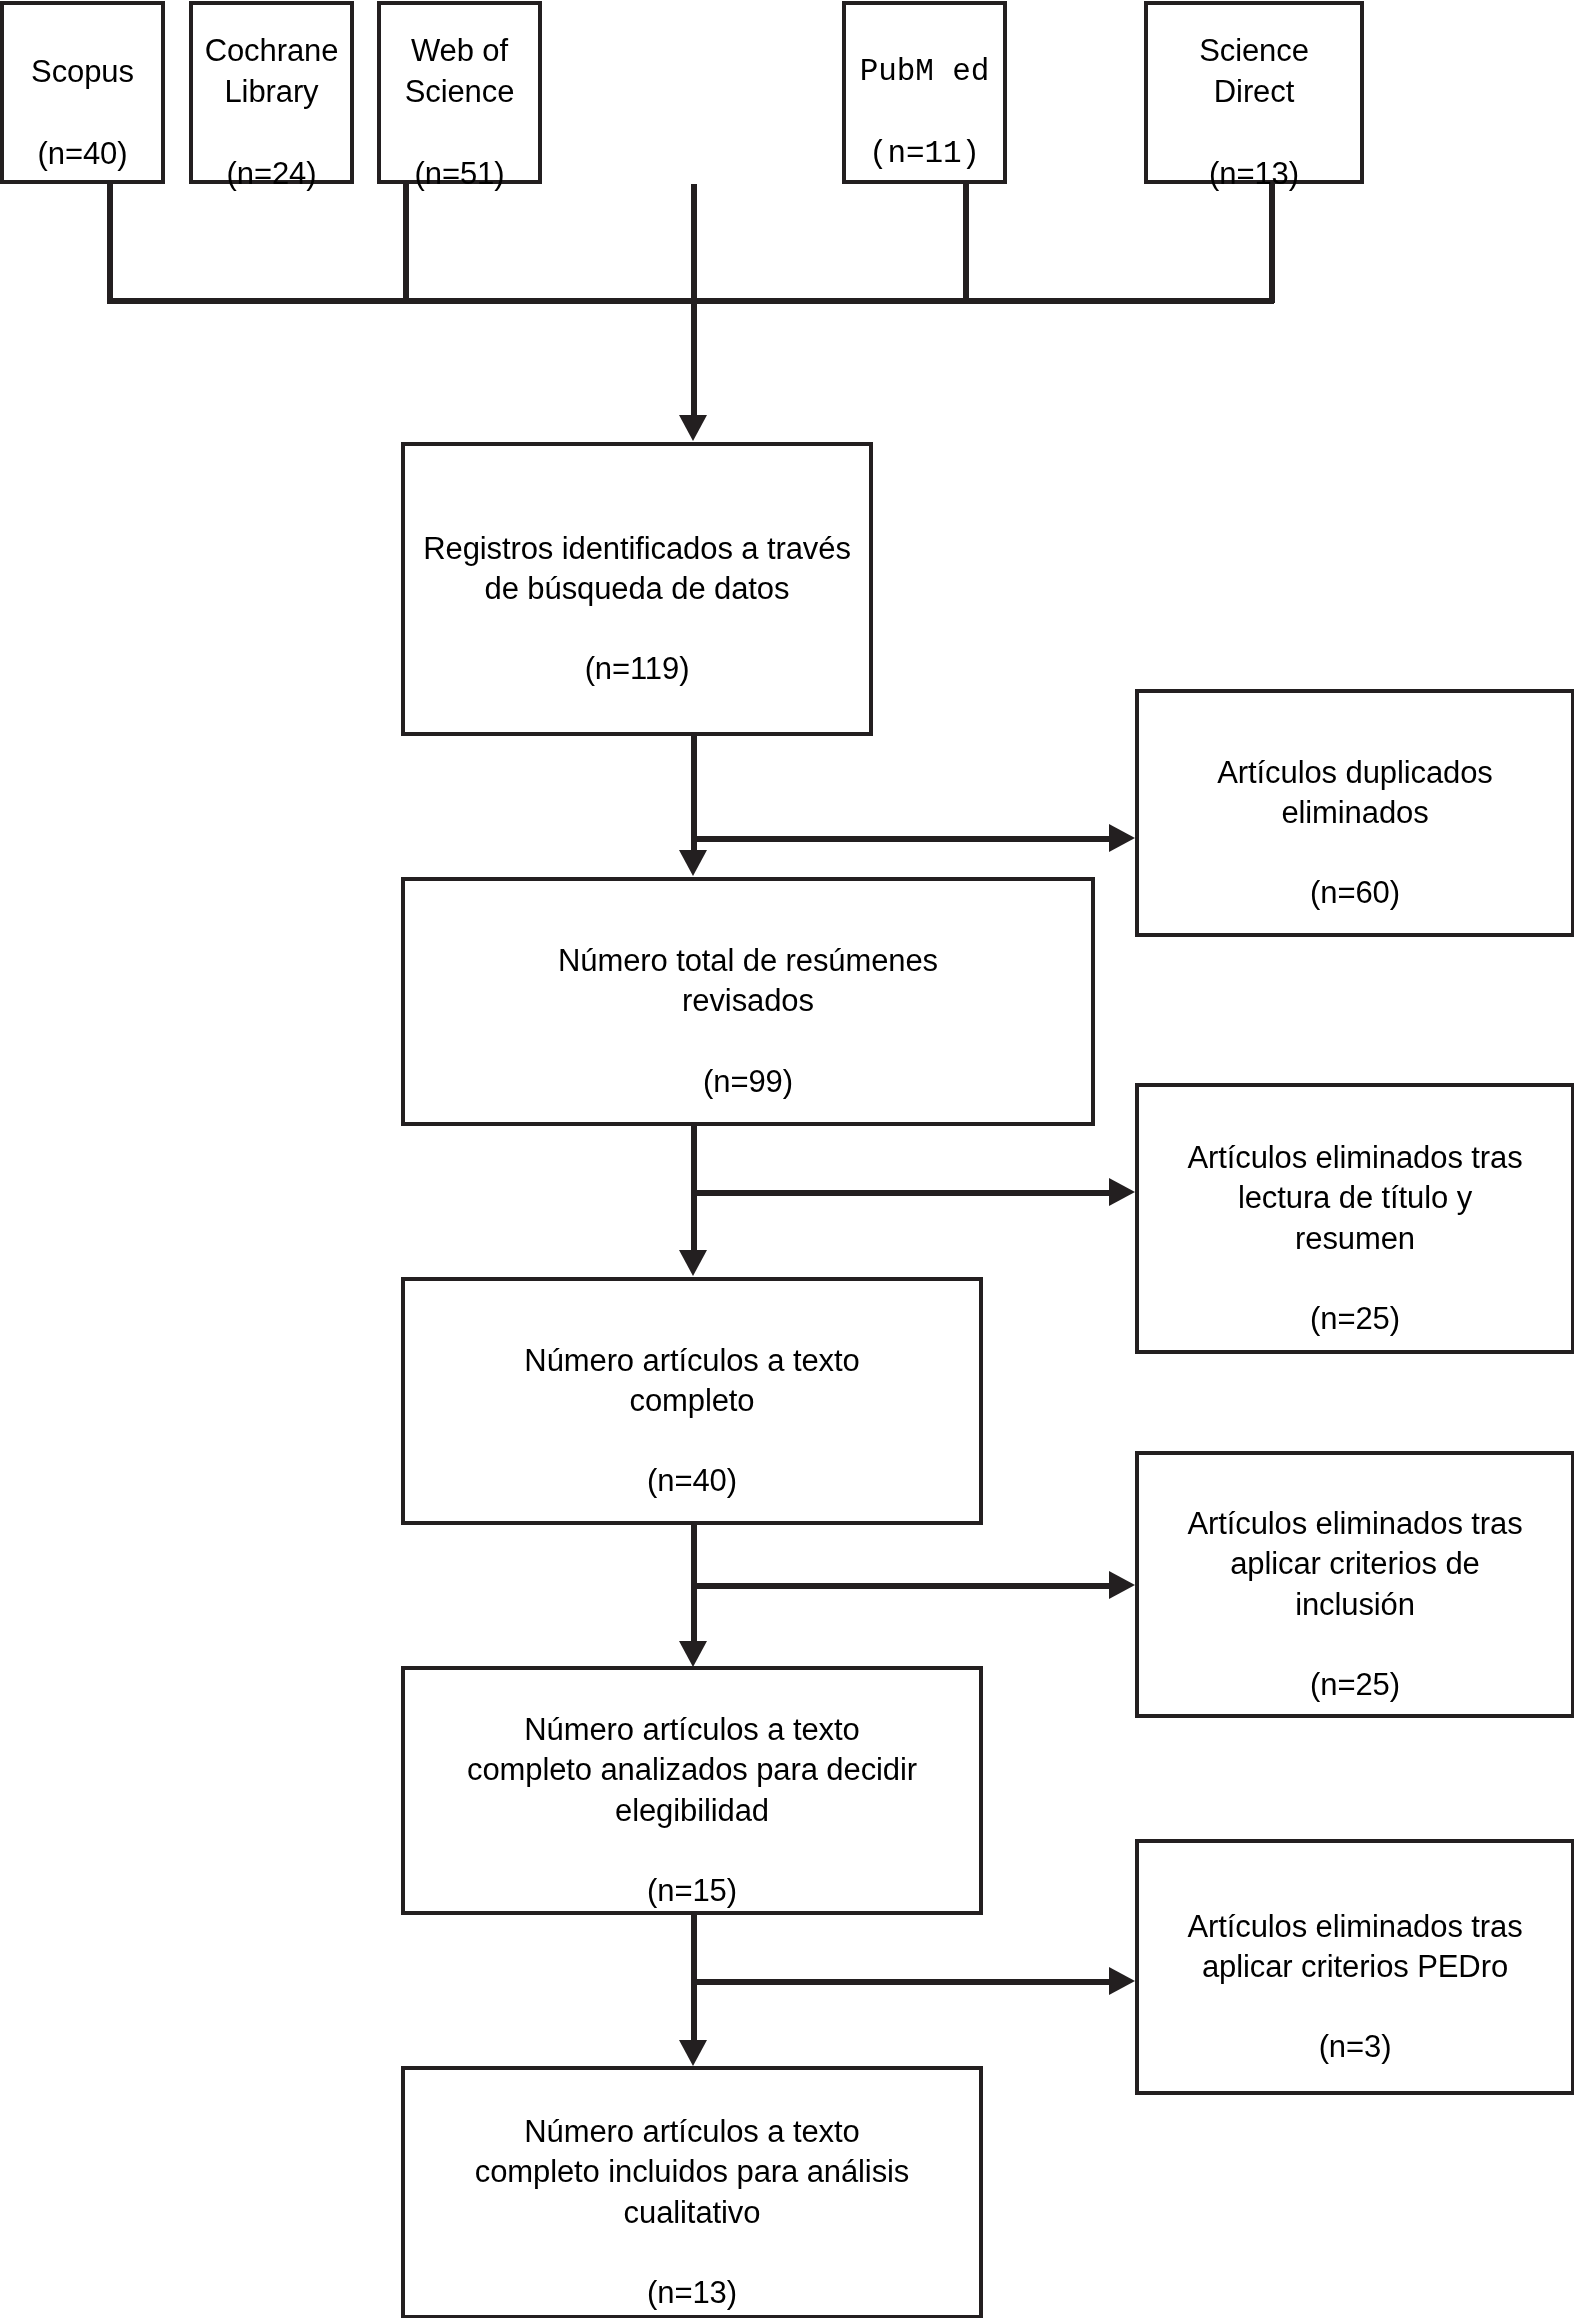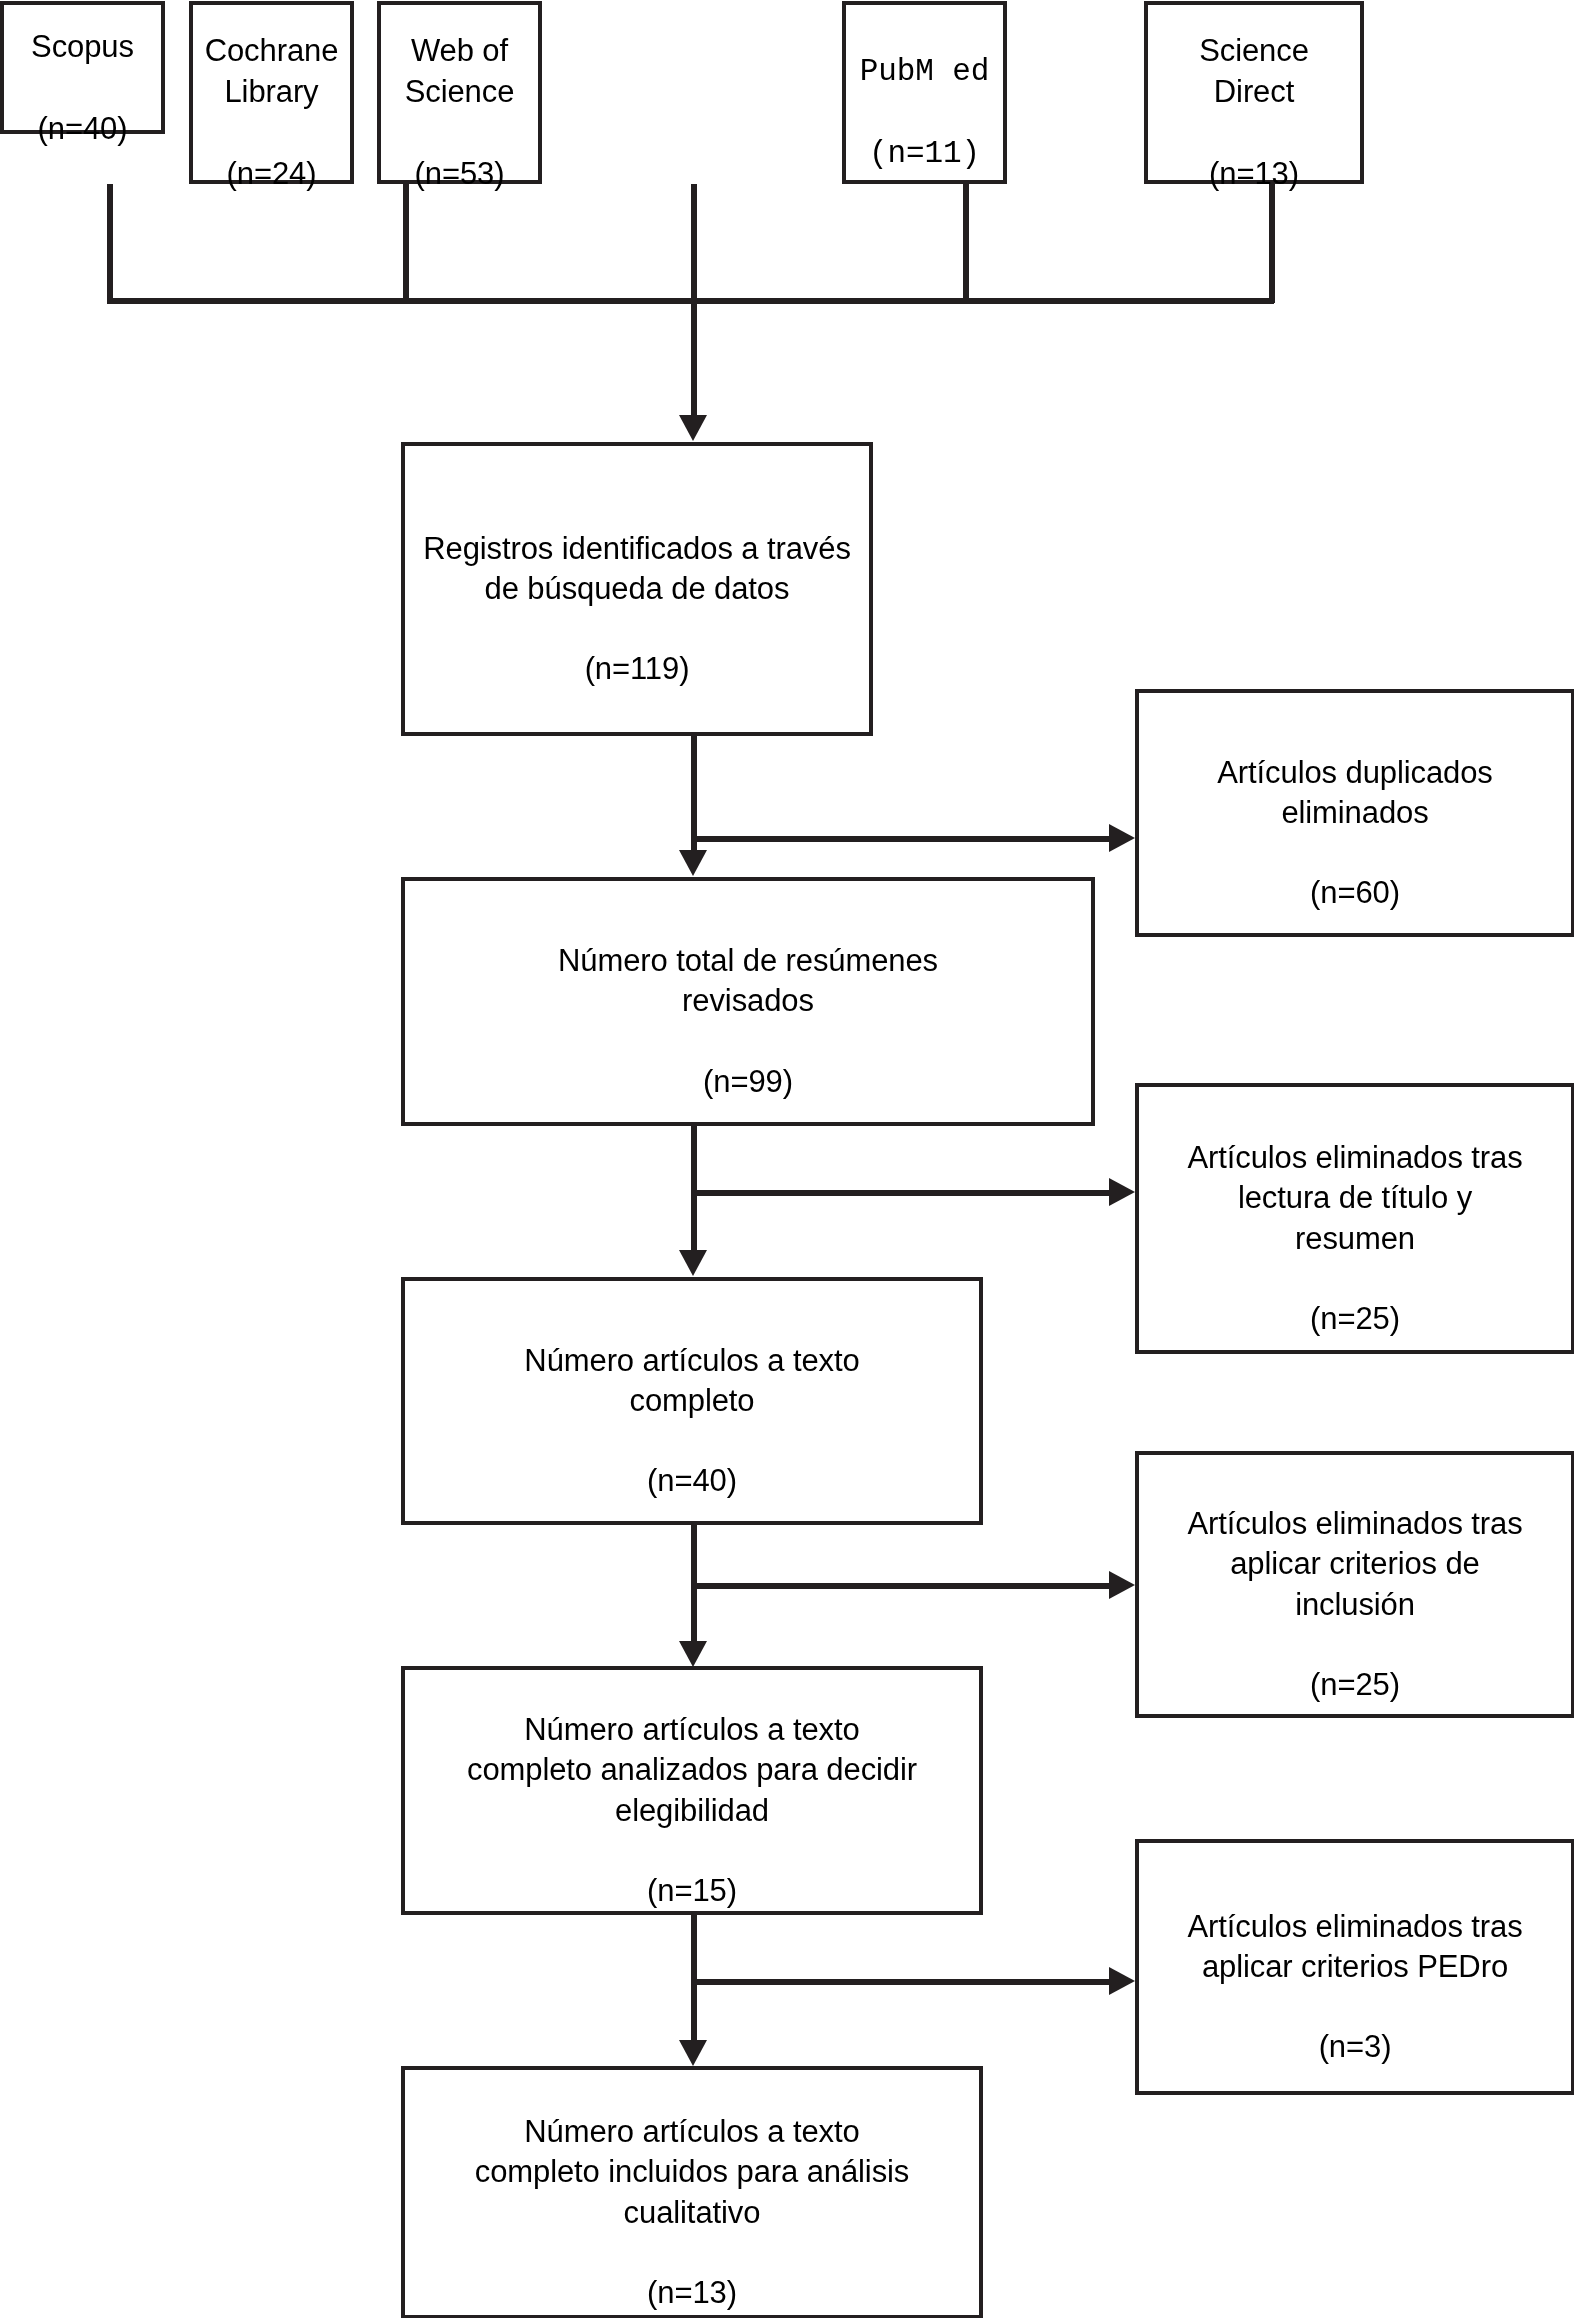--- a/index.html
+++ b/index.html
@@ -59,40 +59,40 @@
     border-top: 14.5px solid transparent;
     border-bottom: 14.5px solid transparent;
     border-left: 26px solid #231f20;
   }
 </style>
 </head>
 <body>
 
 <div id="page">
 
-  <div class="box" style="left:0px; top:1.3px; width:165px; height:133px;">
+  <div class="box" style="left:0px; top:1.3px; width:165px; height:183px;">
     <div class="box-text src-text">
       <span>Scopus</span><br>
       <span>(n=40)</span>
     </div>
   </div>
 
   <div class="box" style="left:189px; top:1.3px; width:165px; height:183px;">
     <div class="box-text src-text">
       <span>Cochrane
 Library</span><br>
       <span>(n=24)</span>
     </div>
   </div>
 
   <div class="box" style="left:377px; top:1.3px; width:165px; height:183px;">
     <div class="box-text src-text">
       <span>Web of
 Science</span><br>
-      <span>(n=53)</span>
+      <span>(n=51)</span>
     </div>
   </div>
 
   <div class="box" style="left:842px; top:1.3px; width:165px; height:183px;font-family:Liberation Mono, monospace;">
     <div class="box-text src-text">
       <span>PubM ed</span><br>
       <span>(n=11)</span>
     </div>
   </div>
 

